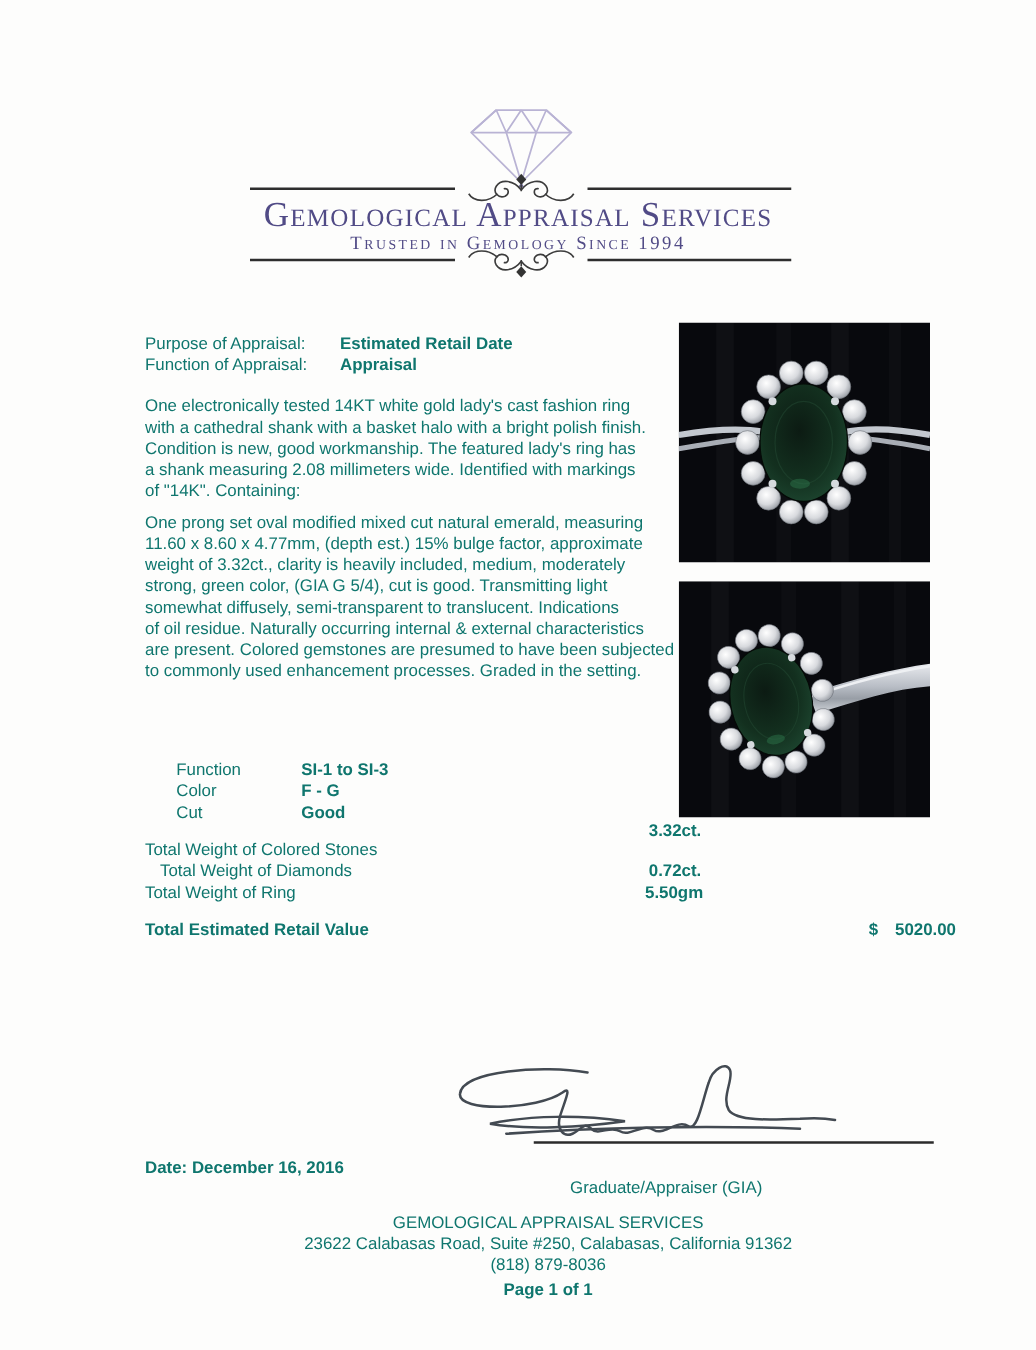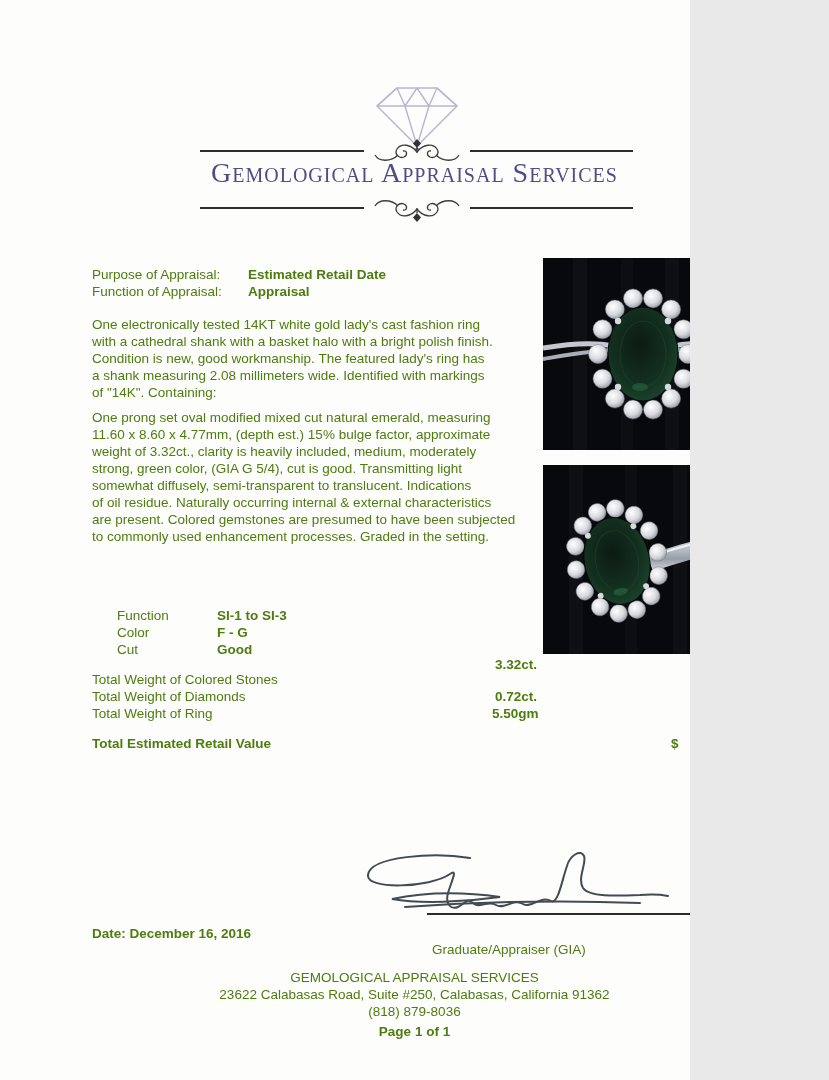--- a/index.html
+++ b/index.html
@@ -1,19 +1,19 @@
 <!DOCTYPE html>
 <html><head>
 <meta charset="utf-8">
 <style>
   html,body{margin:0;padding:0;}
   body{width:829px;height:1080px;background:#e9e9e9;font-family:"Liberation Sans",sans-serif;}
-  .page{position:relative;width:690px;height:1080px;background:#fdfdfc;overflow:hidden;}
+  .page{position:relative;width:829px;height:1080px;background:#fdfdfc;overflow:hidden;}
   .abs{position:absolute;}
-  .txt{font-size:13.5px;line-height:17px;color:#4d7c0f;}
+  .txt{font-size:13.5px;line-height:17px;color:#0f766e;margin-left:24px;}
   .b{font-weight:bold;}
   .i{}
   .pre{white-space:pre-line;}
   .brand-title{font-family:"Liberation Serif",serif;font-variant:small-caps;font-size:28px;
     letter-spacing:1px;color:#514b86;width:829px;text-align:center;font-weight:500;}
   .brand-tagline{font-family:"Liberation Serif",serif;font-variant:small-caps;font-size:15px;
     letter-spacing:2px;color:#514b86;width:829px;text-align:center;}
   .rule{height:2px;background:#2e2e2e;}
   .sigline{height:2px;background:#2b2b2b;}
   .footer-line{width:829px;text-align:center;}
@@ -87,20 +87,21 @@
     <polygon points="50,66 52,69 50,72 48,69" fill="#6f6a96"></polygon>
   </svg>
 
   <div class="abs rule" style="left:200px;top:150px;width:164px"></div>
   <div class="abs rule" style="left:470px;top:150px;width:163px"></div>
   <svg class="abs" style="left:369px;top:138px" width="96" height="26" viewBox="0 0 96 26">
     <use href="#ornament"></use>
   </svg>
 
   <h1 class="abs brand-title" style="left:0;top:157px;margin:0">Gemological Appraisal Services</h1>
+  <div class="abs brand-tagline" style="left:0;top:187px">Trusted in Gemology Since 1994</div>
 
   <div class="abs rule" style="left:200px;top:207px;width:164px"></div>
   <div class="abs rule" style="left:470px;top:207px;width:163px"></div>
   <svg class="abs" style="left:369px;top:197px;transform:scaleY(-1)" width="96" height="26" viewBox="0 0 96 26">
     <use href="#ornament"></use>
   </svg>
 
   <div class="abs txt" style="left:92px;top:266px">Purpose of Appraisal:</div>
   <div class="abs txt b" style="left:248px;top:266px">Estimated Retail Date</div>
   <div class="abs txt" style="left:92px;top:283px">Function of Appraisal:</div>
@@ -125,21 +126,21 @@
     <div class="abs txt b" style="left:217px;top:607px">SI-1 to SI-3</div>
     <div class="abs txt" style="left:117px;top:624px">Color</div>
     <div class="abs txt b" style="left:217px;top:624px">F - G</div>
     <div class="abs txt" style="left:117px;top:641px">Cut</div>
     <div class="abs txt b" style="left:217px;top:641px">Good</div>
   </div>
 
   <div>
     <div class="abs txt" style="left:92px;top:671px">Total Weight of Colored Stones</div>
     <div class="abs txt b" style="left:495px;top:656px">3.32ct.</div>
-    <div class="abs txt" style="left:92px;top:688px">Total Weight of Diamonds</div>
+    <div class="abs txt" style="left:104px;top:688px">Total Weight of Diamonds</div>
     <div class="abs txt b" style="left:495px;top:688px">0.72ct.</div>
     <div class="abs txt" style="left:92px;top:705px">Total Weight of Ring</div>
     <div class="abs txt b" style="left:492px;top:705px">5.50gm</div>
   </div>
 
   <div class="abs txt b" style="left:92px;top:735px">Total Estimated Retail Value</div>
   <div class="abs txt b" style="left:671px;top:735px">$</div>
   <div class="abs txt b" style="left:692px;top:735px">5020.00</div>
 
   <figure class="abs" style="left:543px;top:258px" aria-label="Ring photo - front view, oval green emerald with diamond halo">

